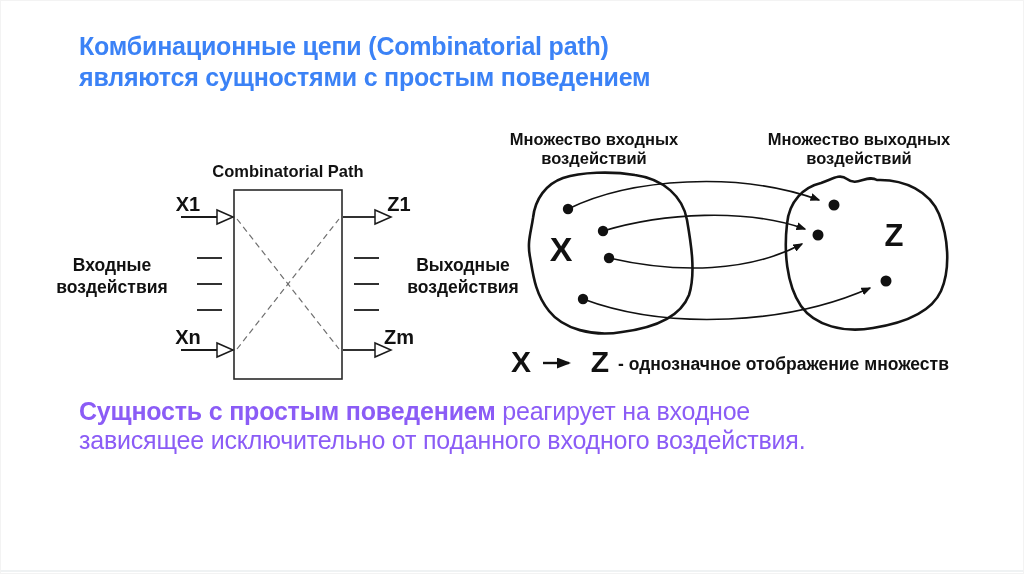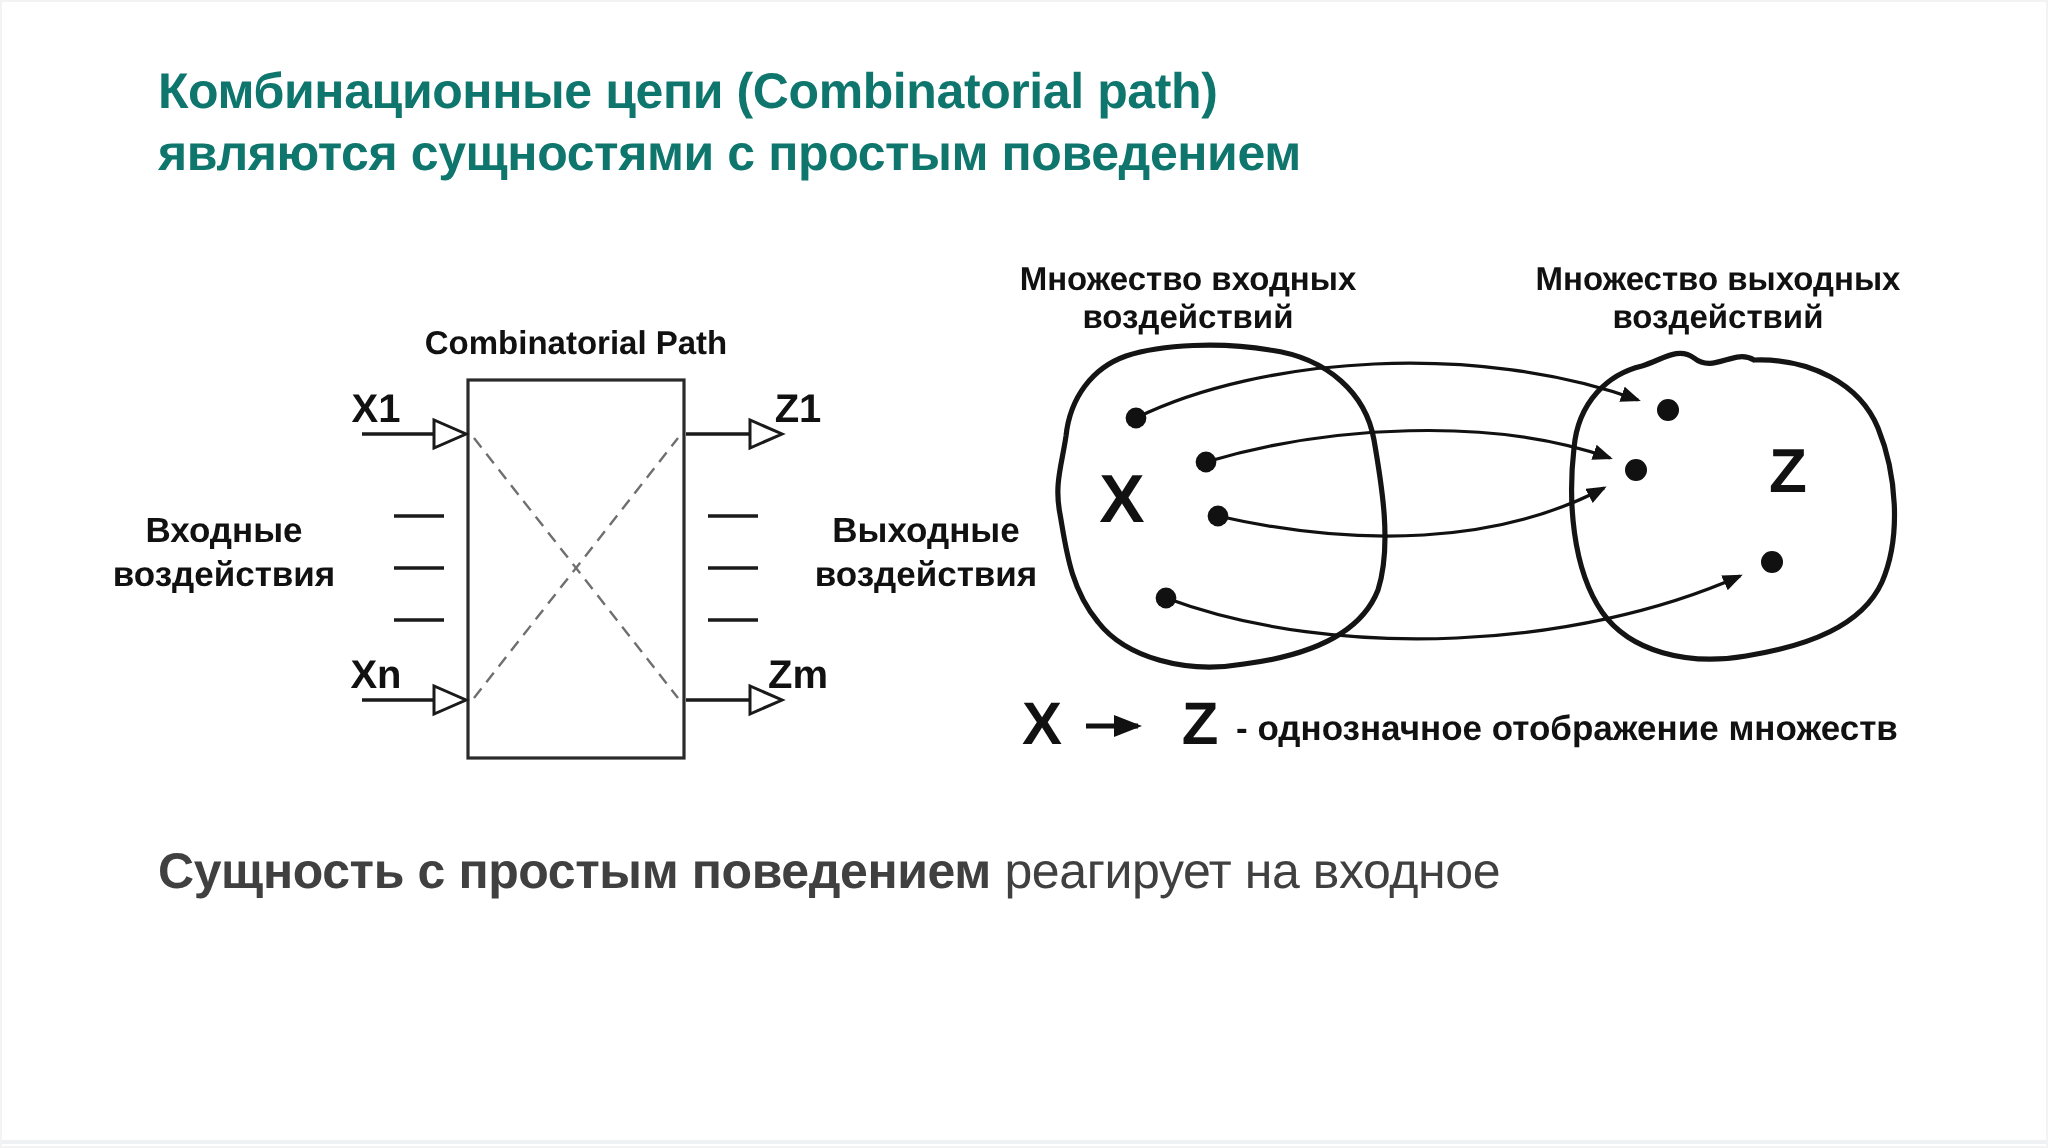--- a/index.html
+++ b/index.html
@@ -12,35 +12,35 @@
     overflow: hidden;
     border: 1px solid #f3f3f3;
   }
   .slide-title {
     position: absolute;
     left: 78px; top: 30px;
     font-size: 25px;
     font-weight: 600;
     line-height: 31px;
     letter-spacing: -0.2px;
-    color: #0f766e;
+    color: #3b82f6;
     white-space: nowrap;
   }
   .diagram-layer {
     position: absolute;
     left: 0; top: 0;
     width: 1024px; height: 574px;
   }
   .body-paragraph {
     position: absolute;
-    left: 78px; top: 421px;
+    left: 78px; top: 396px;
     width: 880px;
     font-size: 25px;
     line-height: 29px;
-    color: #404040;
+    color: #8b5cf6;
     letter-spacing: -0.2px;
   }
   .body-paragraph .lead-bold { font-weight: 700; }
   .bottom-rule {
     position: absolute;
     left: 0; bottom: 1px;
     width: 100%; height: 2px;
     background: #eff2f3;
   }
   svg text { fill: #111111; }
@@ -161,15 +161,16 @@
     <line x1="542" y1="362" x2="568" y2="362" stroke="#111111" stroke-width="2.4" marker-end="url(#arrowSolidBig)"></line>
     <text x="599" y="371" text-anchor="middle" font-size="30" font-weight="bold">Z</text>
     <text x="617" y="369" font-size="17.5" font-weight="bold">- однозначное отображение множеств</text>
   </g>
 </svg>
 
 <div class="body-paragraph">
   <div>
     <span class="lead-bold">Сущность с простым поведением</span><span> реагирует на входное</span>
   </div>
+  <div>зависящее исключительно от поданного входного воздействия.</div>
 </div>
 
 <div class="bottom-rule"></div>
 
 </body></html>

